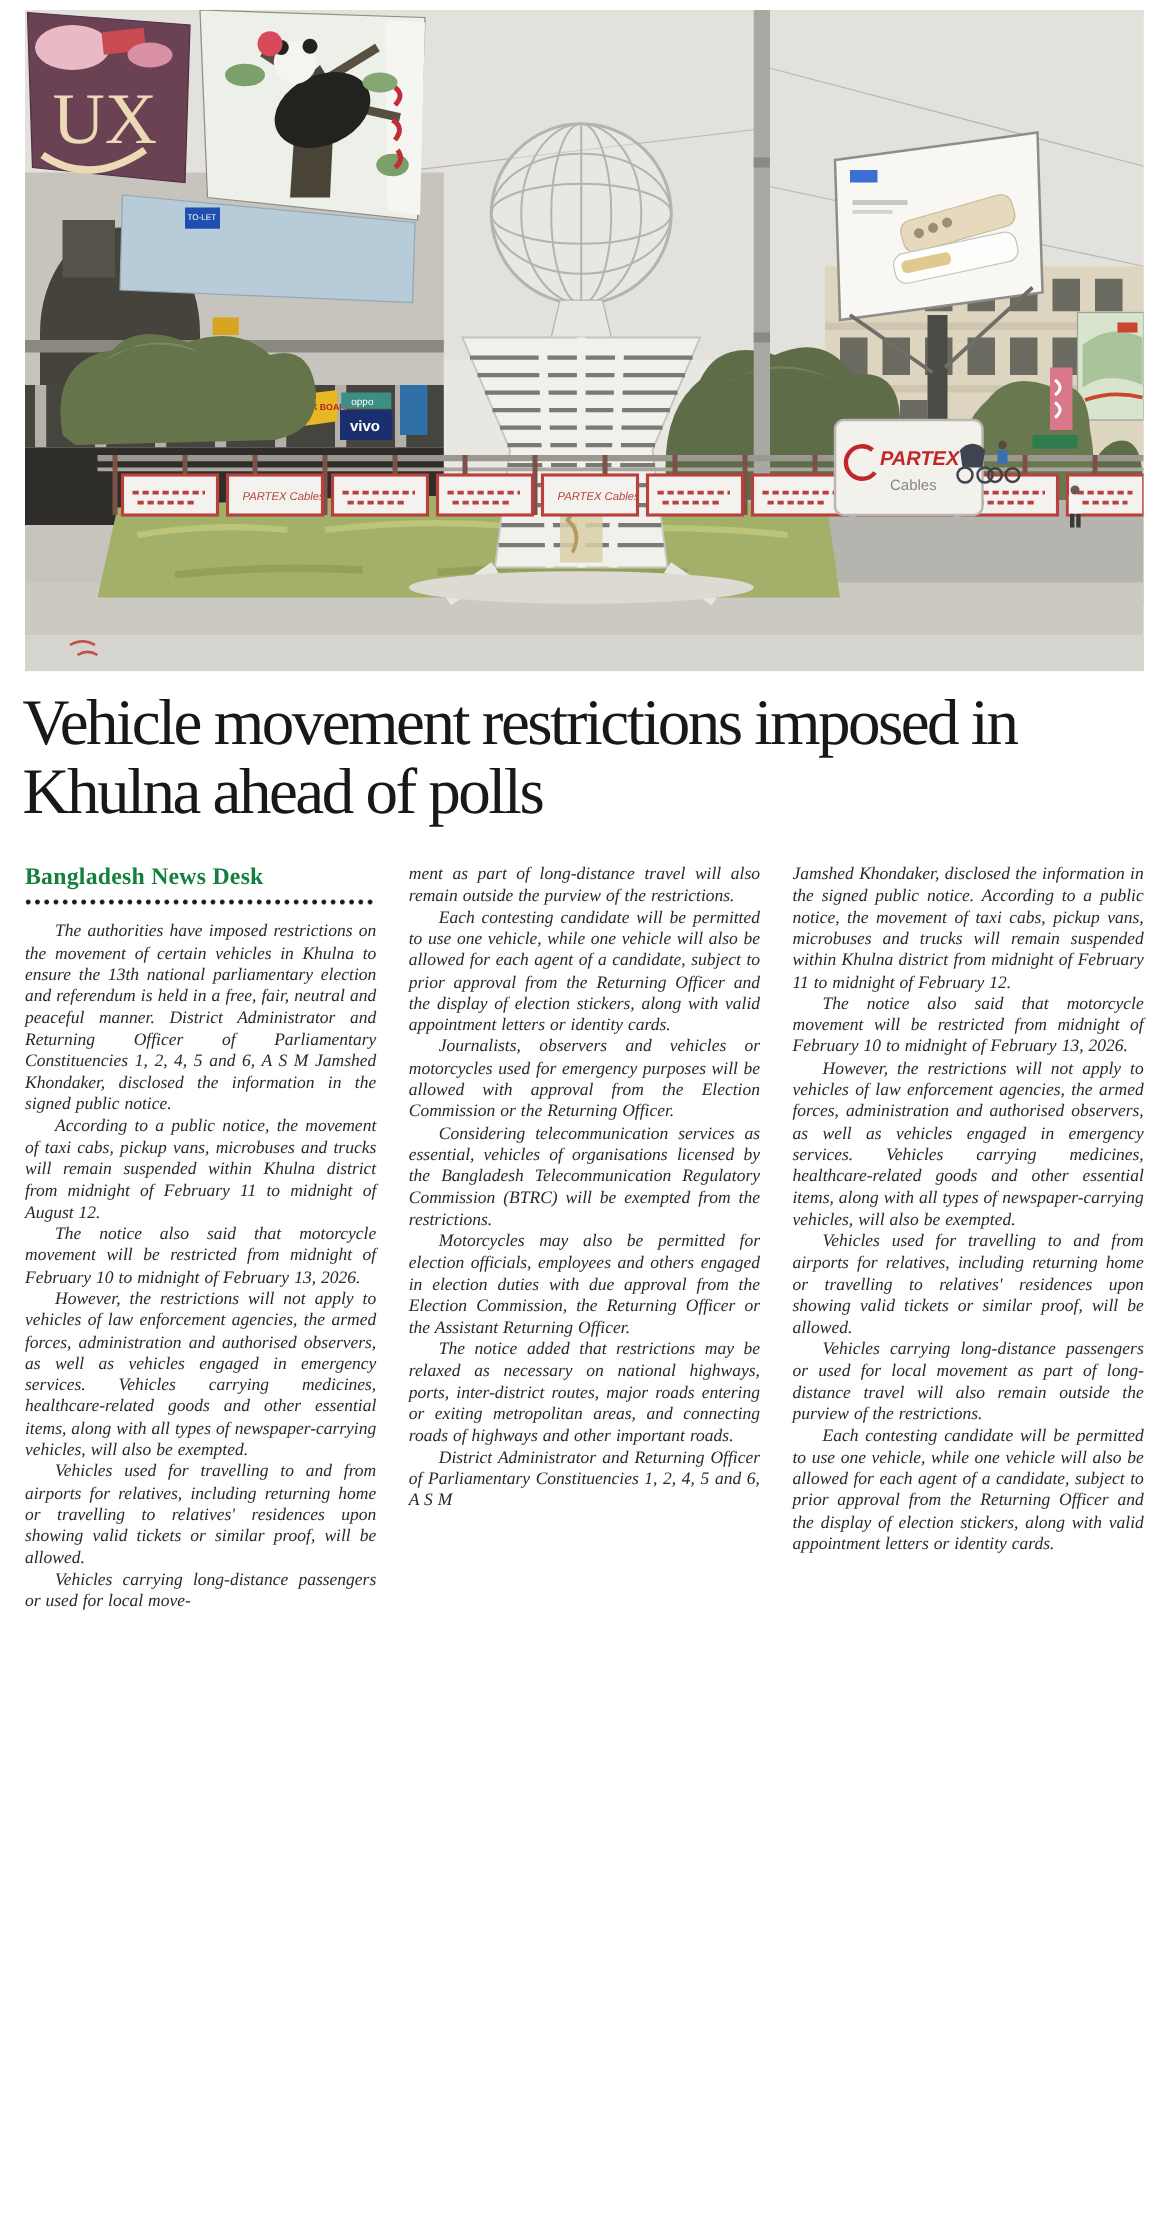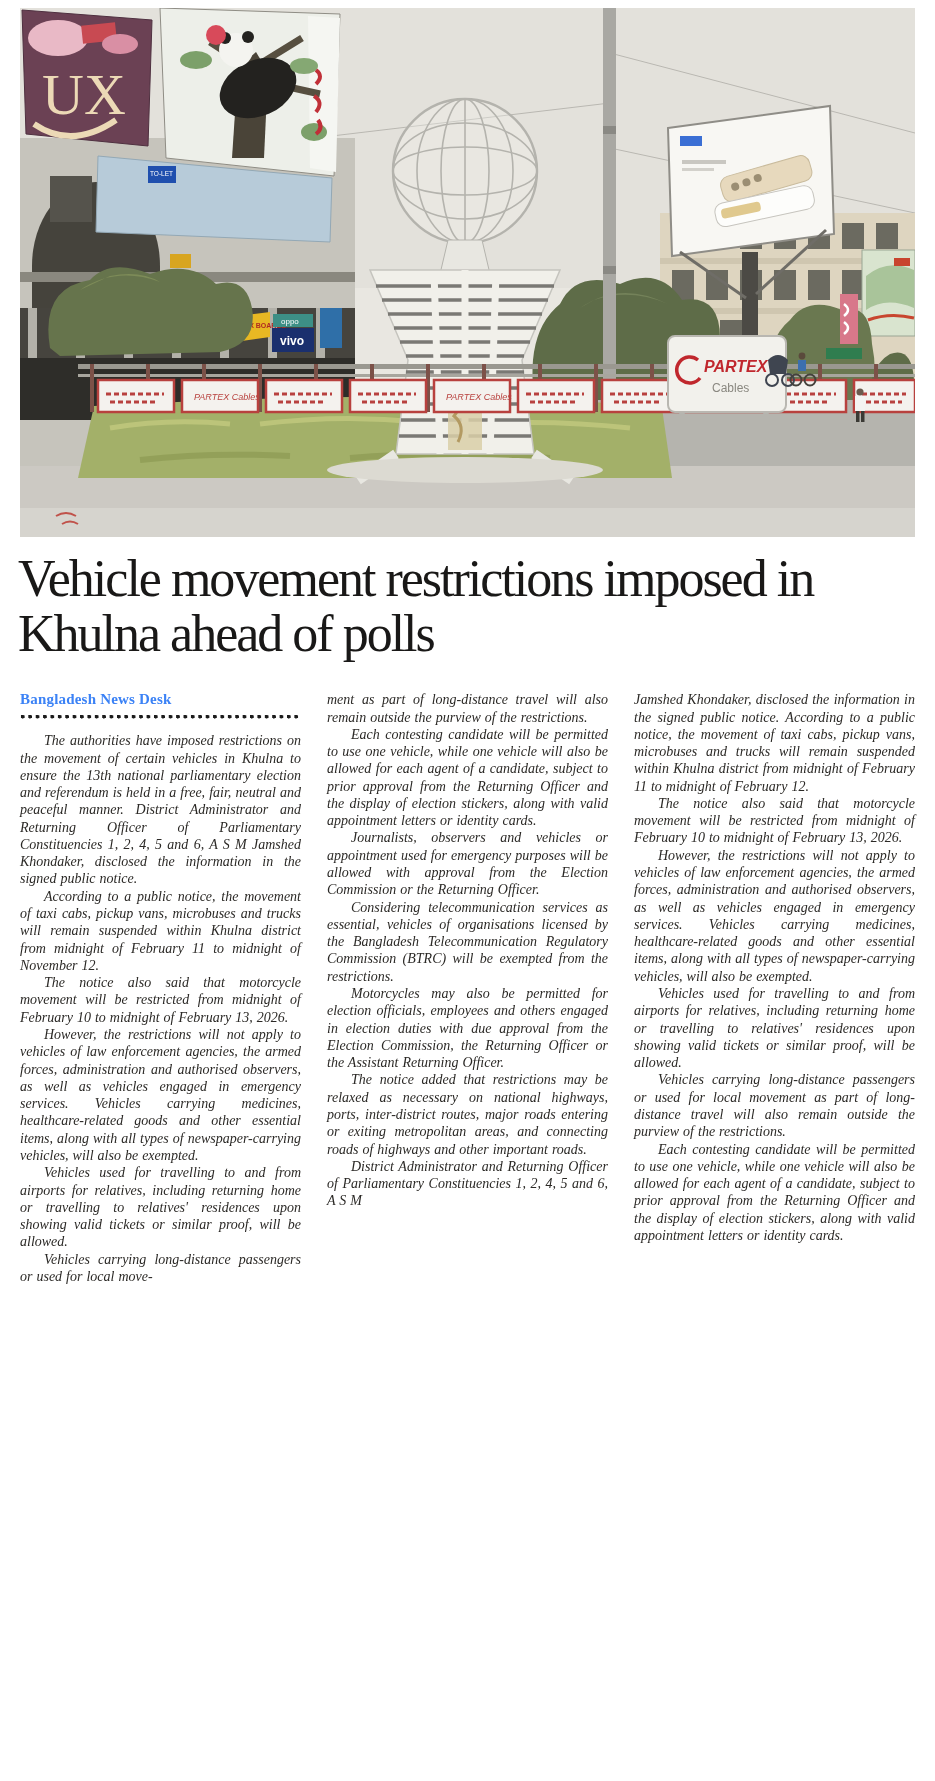--- a/index.html
+++ b/index.html
@@ -28,22 +28,22 @@
   }
 
   
   .columns {
     display:flex; gap:26px;
     margin:30px 20px 0 20px;
   }
   .col { flex:1 1 0; min-width:0; }
 
   .byline {
-    font-weight:700; font-size:15px; letter-spacing:0.2px;
-    color:#3b82f6; margin:0 0 6px 0;
+    font-weight:700; font-size:19px; letter-spacing:0.2px;
+    color:#15803d; margin:0 0 6px 0;
   }
   .dotline {
     height:6px; margin:0 0 12px 0;
     background-image: radial-gradient(circle at 2.6px 2.6px, #1b1b1b 1.8px, transparent 2.1px);
     background-size:7.4px 6px; background-repeat:repeat-x;
   }
 
   .col p {
     margin:0; font-size:14px; line-height:1.235;
     text-align:justify; text-indent:24px;
@@ -348,30 +348,30 @@
     </svg>
   </figure>
 
   <h1 class="headline">Vehicle movement restrictions imposed in Khulna ahead of polls</h1>
 
   <div class="columns">
     <div class="col">
       <div class="byline">Bangladesh News Desk</div>
       <div class="dotline"></div>
       <p>The authorities have imposed restrictions on the movement of certain vehicles in Khulna to ensure the 13th national parliamentary election and referendum is held in a free, fair, neutral and peaceful manner. District Administrator and Returning Officer of Parliamentary Constituencies 1, 2, 4, 5 and 6, A S M Jamshed Khondaker, disclosed the information in the signed public notice.</p>
-      <p>According to a public notice, the movement of taxi cabs, pickup vans, microbuses and trucks will remain suspended within Khulna district from midnight of February 11 to midnight of November 12.</p>
+      <p>According to a public notice, the movement of taxi cabs, pickup vans, microbuses and trucks will remain suspended within Khulna district from midnight of February 11 to midnight of August 12.</p>
       <p>The notice also said that motorcycle movement will be restricted from midnight of February 10 to midnight of February 13, 2026.</p>
       <p>However, the restrictions will not apply to vehicles of law enforcement agencies, the armed forces, administration and authorised observers, as well as vehicles engaged in emergency services. Vehicles carrying medicines, healthcare-related goods and other essential items, along with all types of newspaper-carrying vehicles, will also be exempted.</p>
       <p>Vehicles used for travelling to and from airports for relatives, including returning home or travelling to relatives' residences upon showing valid tickets or similar proof, will be allowed.</p>
       <p>Vehicles carrying long-distance passengers or used for local move-</p>
     </div>
     <div class="col">
       <p class="no-indent">ment as part of long-distance travel will also remain outside the purview of the restrictions.</p>
       <p>Each contesting candidate will be permitted to use one vehicle, while one vehicle will also be allowed for each agent of a candidate, subject to prior approval from the Returning Officer and the display of election stickers, along with valid appointment letters or identity cards.</p>
-      <p>Journalists, observers and vehicles or appointment used for emergency purposes will be allowed with approval from the Election Commission or the Returning Officer.</p>
+      <p>Journalists, observers and vehicles or motorcycles used for emergency purposes will be allowed with approval from the Election Commission or the Returning Officer.</p>
       <p>Considering telecommunication services as essential, vehicles of organisations licensed by the Bangladesh Telecommunication Regulatory Commission (BTRC) will be exempted from the restrictions.</p>
       <p>Motorcycles may also be permitted for election officials, employees and others engaged in election duties with due approval from the Election Commission, the Returning Officer or the Assistant Returning Officer.</p>
       <p>The notice added that restrictions may be relaxed as necessary on national highways, ports, inter-district routes, major roads entering or exiting metropolitan areas, and connecting roads of highways and other important roads.</p>
       <p>District Administrator and Returning Officer of Parliamentary Constituencies 1, 2, 4, 5 and 6, A S M</p>
     </div>
     <div class="col">
       <p class="no-indent">Jamshed Khondaker, disclosed the information in the signed public notice. According to a public notice, the movement of taxi cabs, pickup vans, microbuses and trucks will remain suspended within Khulna district from midnight of February 11 to midnight of February 12.</p>
       <p>The notice also said that motorcycle movement will be restricted from midnight of February 10 to midnight of February 13, 2026.</p>
       <p>However, the restrictions will not apply to vehicles of law enforcement agencies, the armed forces, administration and authorised observers, as well as vehicles engaged in emergency services. Vehicles carrying medicines, healthcare-related goods and other essential items, along with all types of newspaper-carrying vehicles, will also be exempted.</p>
       <p>Vehicles used for travelling to and from airports for relatives, including returning home or travelling to relatives' residences upon showing valid tickets or similar proof, will be allowed.</p>

